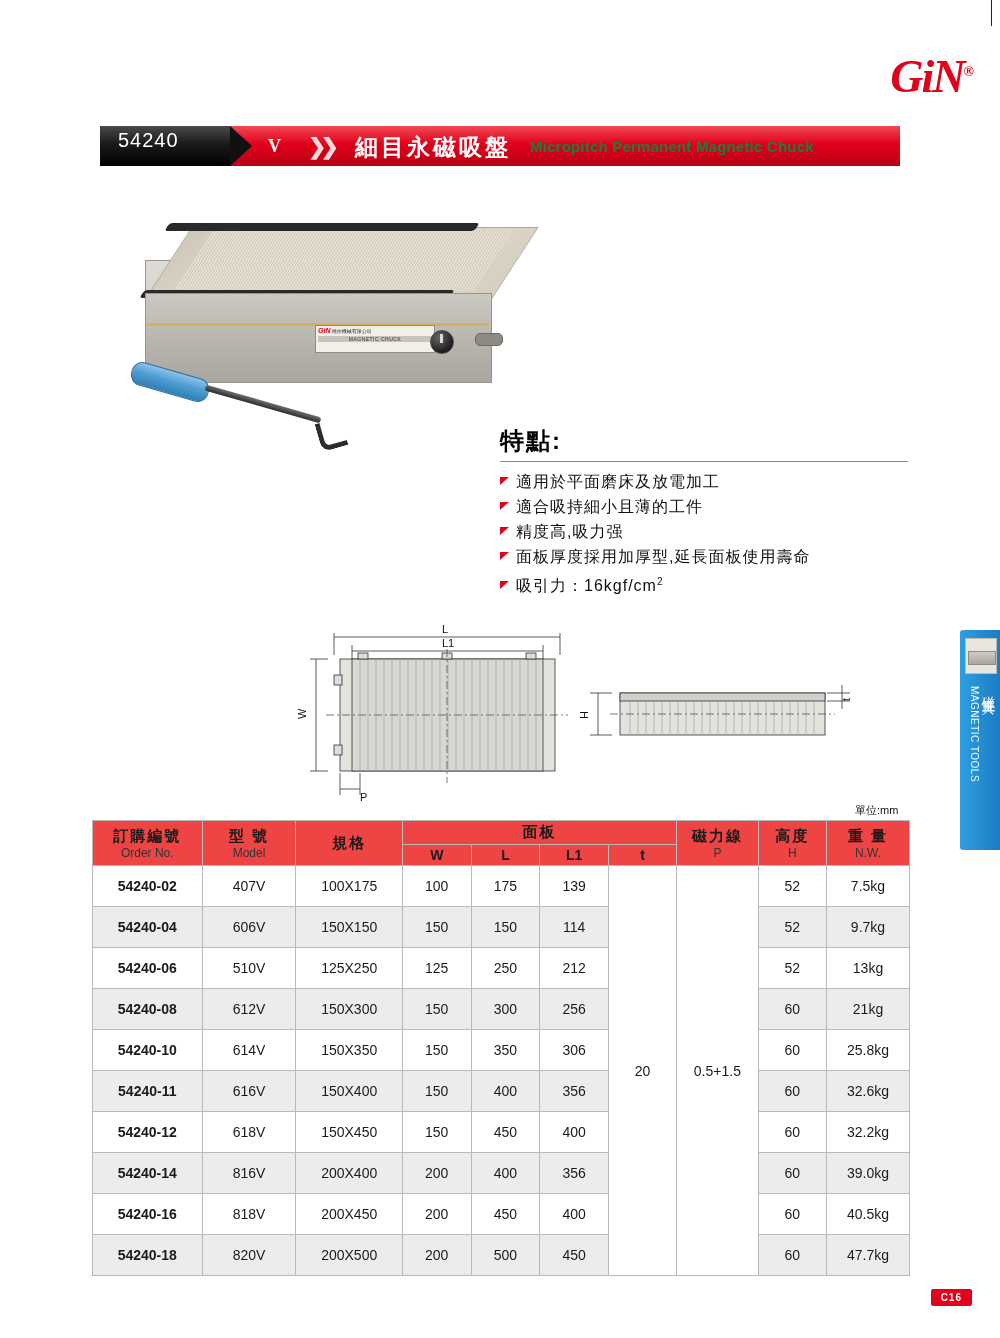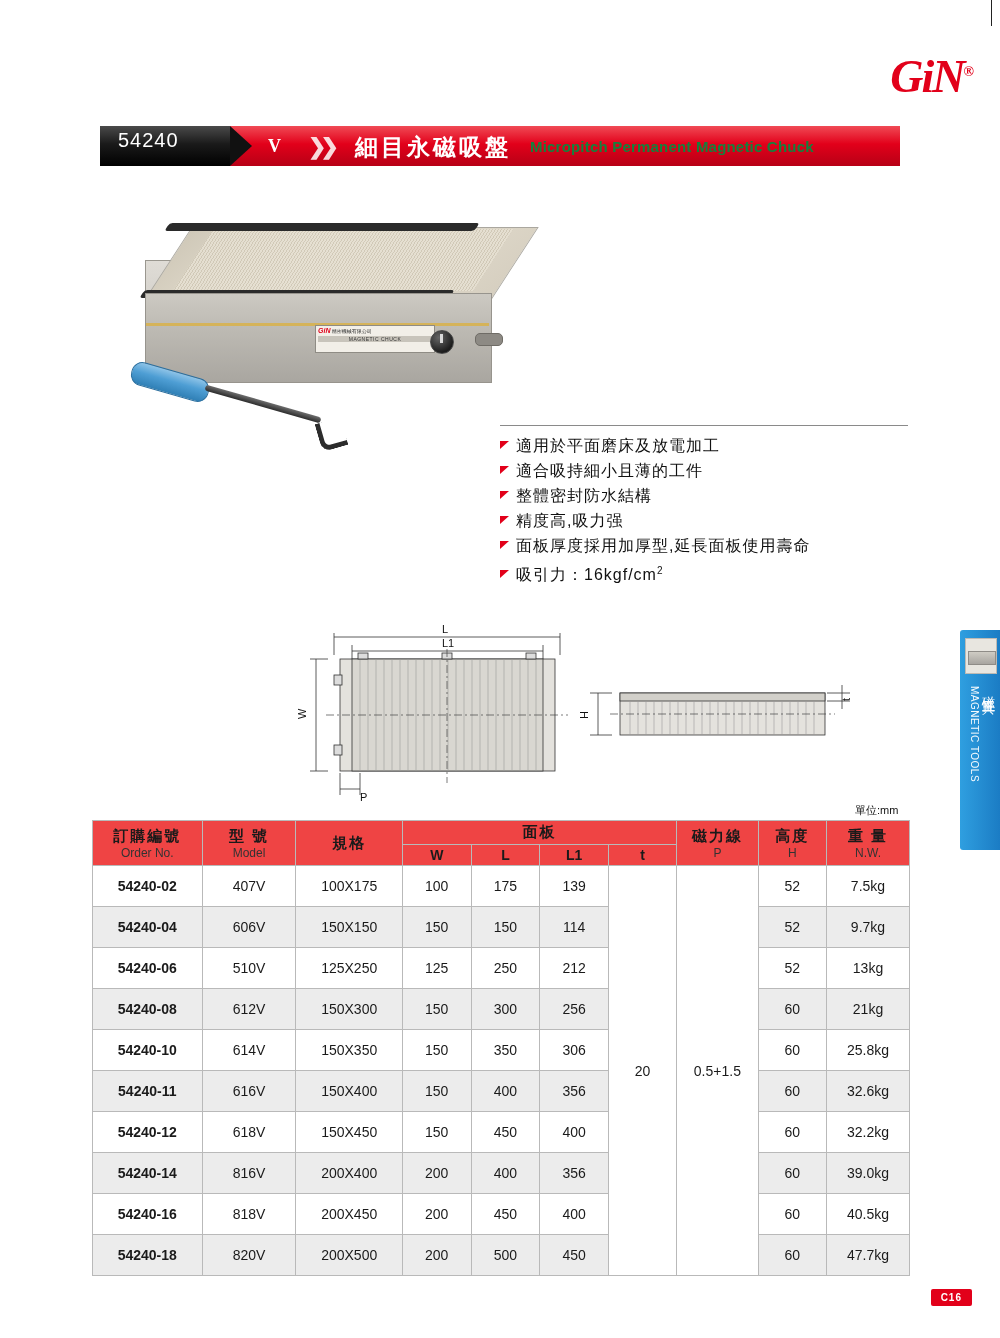--- a/index.html
+++ b/index.html
@@ -501,24 +501,24 @@
       <div class="lab-bar">MAGNETIC CHUCK</div>
     </div>
     <div class="chuck-knob"></div>
     <div class="chuck-slot"></div>
     <div class="handle-grip"></div>
     <div class="handle-bar"></div>
     <div class="handle-hook"></div>
   </div>
 
   <div class="features">
+    <div class="feat-title">特點:</div>
     <div class="feat-rule"></div>
     <div class="feat-item"><span class="feat-bullet"></span><span>適用於平面磨床及放電加工</span></div>
     <div class="feat-item"><span class="feat-bullet"></span><span>適合吸持細小且薄的工件</span></div>
-    <div class="feat-item"><span class="feat-bullet"></span><span>整體密封防水結構</span></div>
     <div class="feat-item"><span class="feat-bullet"></span><span>精度高,吸力强</span></div>
     <div class="feat-item"><span class="feat-bullet"></span><span>面板厚度採用加厚型,延長面板使用壽命</span></div>
     <div class="feat-item"><span class="feat-bullet"></span><span>吸引力：16kgf/cm</span><span class="sup">2</span></div>
   </div>
 
   <div class="drawings">
     <svg width="630" height="190" viewBox="0 0 630 190">
       <g stroke="#333" fill="none" stroke-width="0.8">
 
         <rect x="50" y="44" width="215" height="112" fill="#e4e2dd"></rect>

